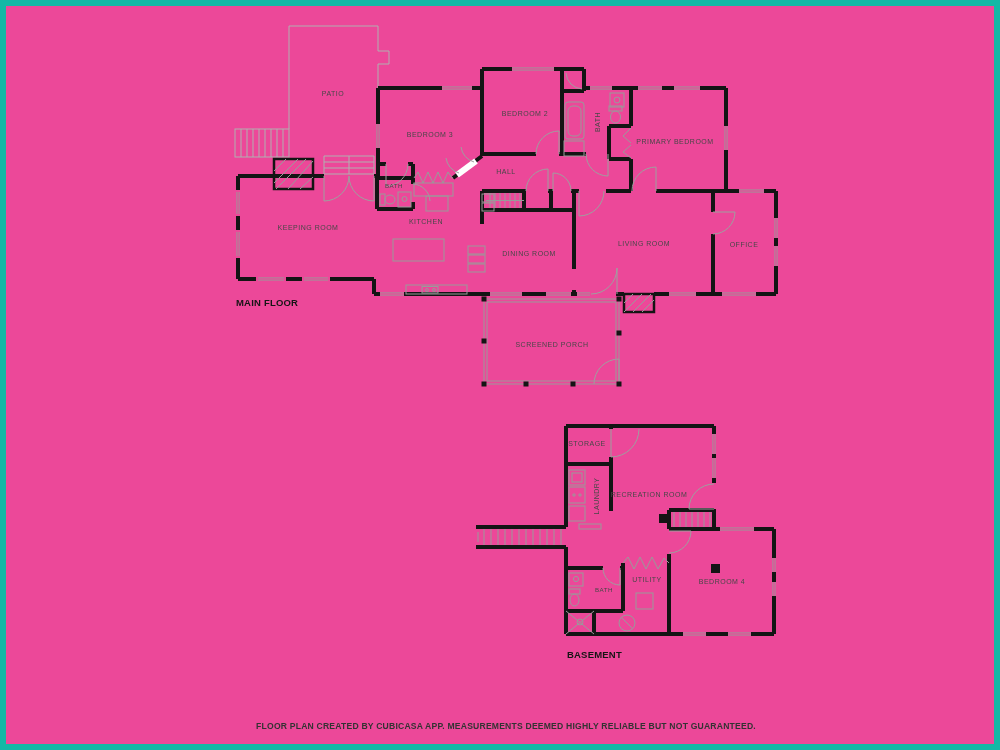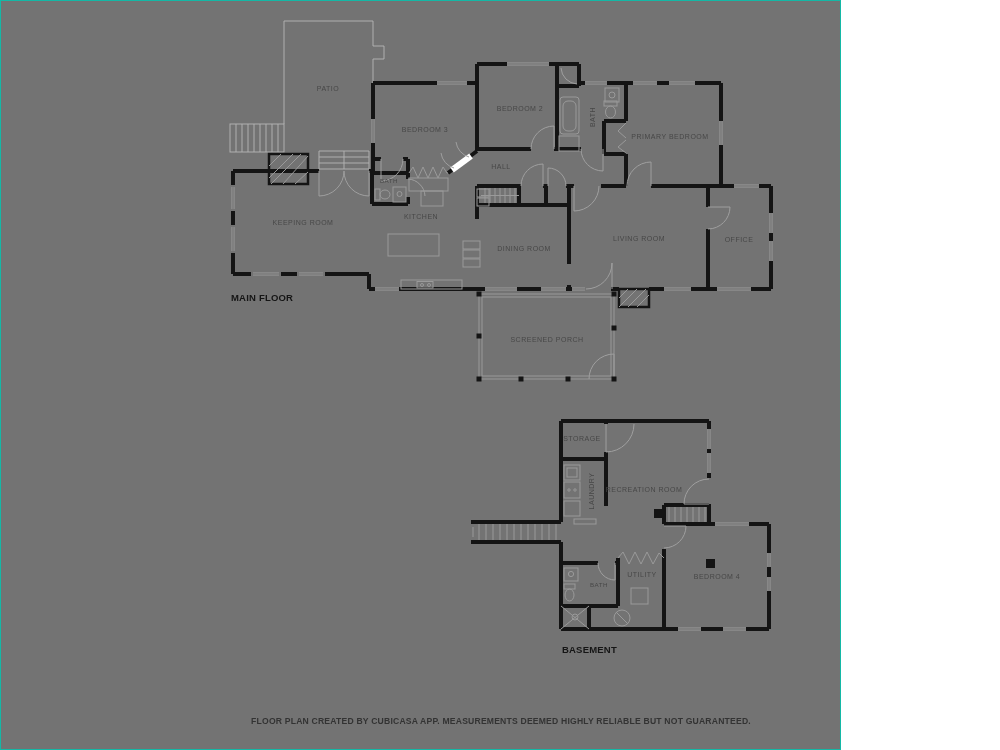--- a/index.html
+++ b/index.html
@@ -1,18 +1,18 @@
 <!DOCTYPE html>
 <html><head>
 <meta charset="utf-8">
 <style>
   html,body{margin:0;padding:0;background:#fff;}
   .page{
-    position:relative;width:841px;height:750px;background:#737373;
-    border:1px solid #14b8a6;box-sizing:border-box;overflow:hidden;
+    position:relative;width:1000px;height:750px;background:#ec4899;
+    border:6px solid #14b8a6;box-sizing:border-box;overflow:hidden;
     font-family:"Liberation Sans",sans-serif;
   }
   svg{display:block}
   .wall{stroke:#141414;stroke-width:4;fill:none;stroke-linecap:butt}
   .wall-med{stroke:#141414;stroke-width:2.5;fill:none}
   .thin{stroke:#9a9a9a;stroke-width:1;fill:none}
   .thin-lt{stroke:#b0b0b0;stroke-width:1;fill:none}
   .glaze{stroke:#9a9a9a;stroke-width:.9;fill:none}
   .arc{stroke:#9f9f9f;stroke-width:1;fill:none}
   .erase{stroke:#ffffff;stroke-width:6;fill:none}

